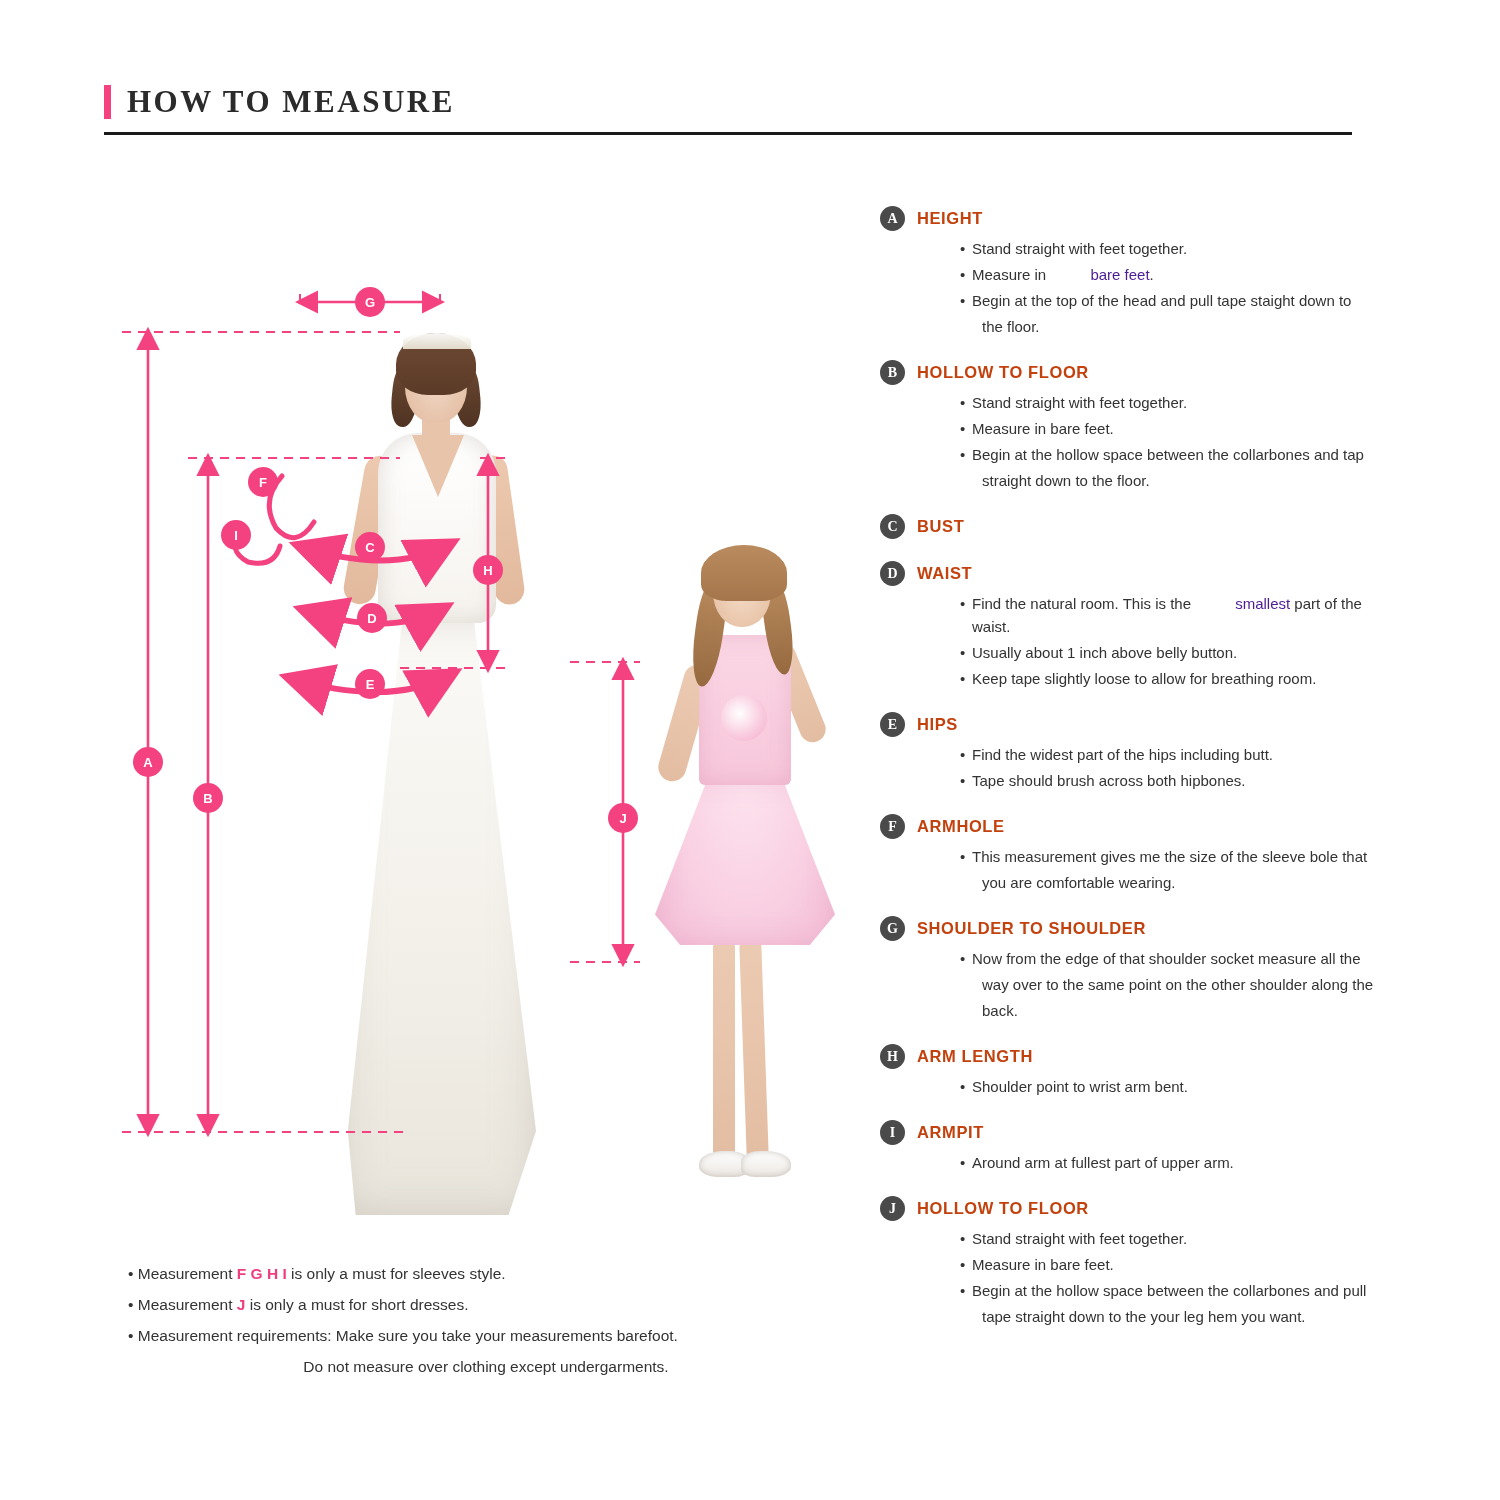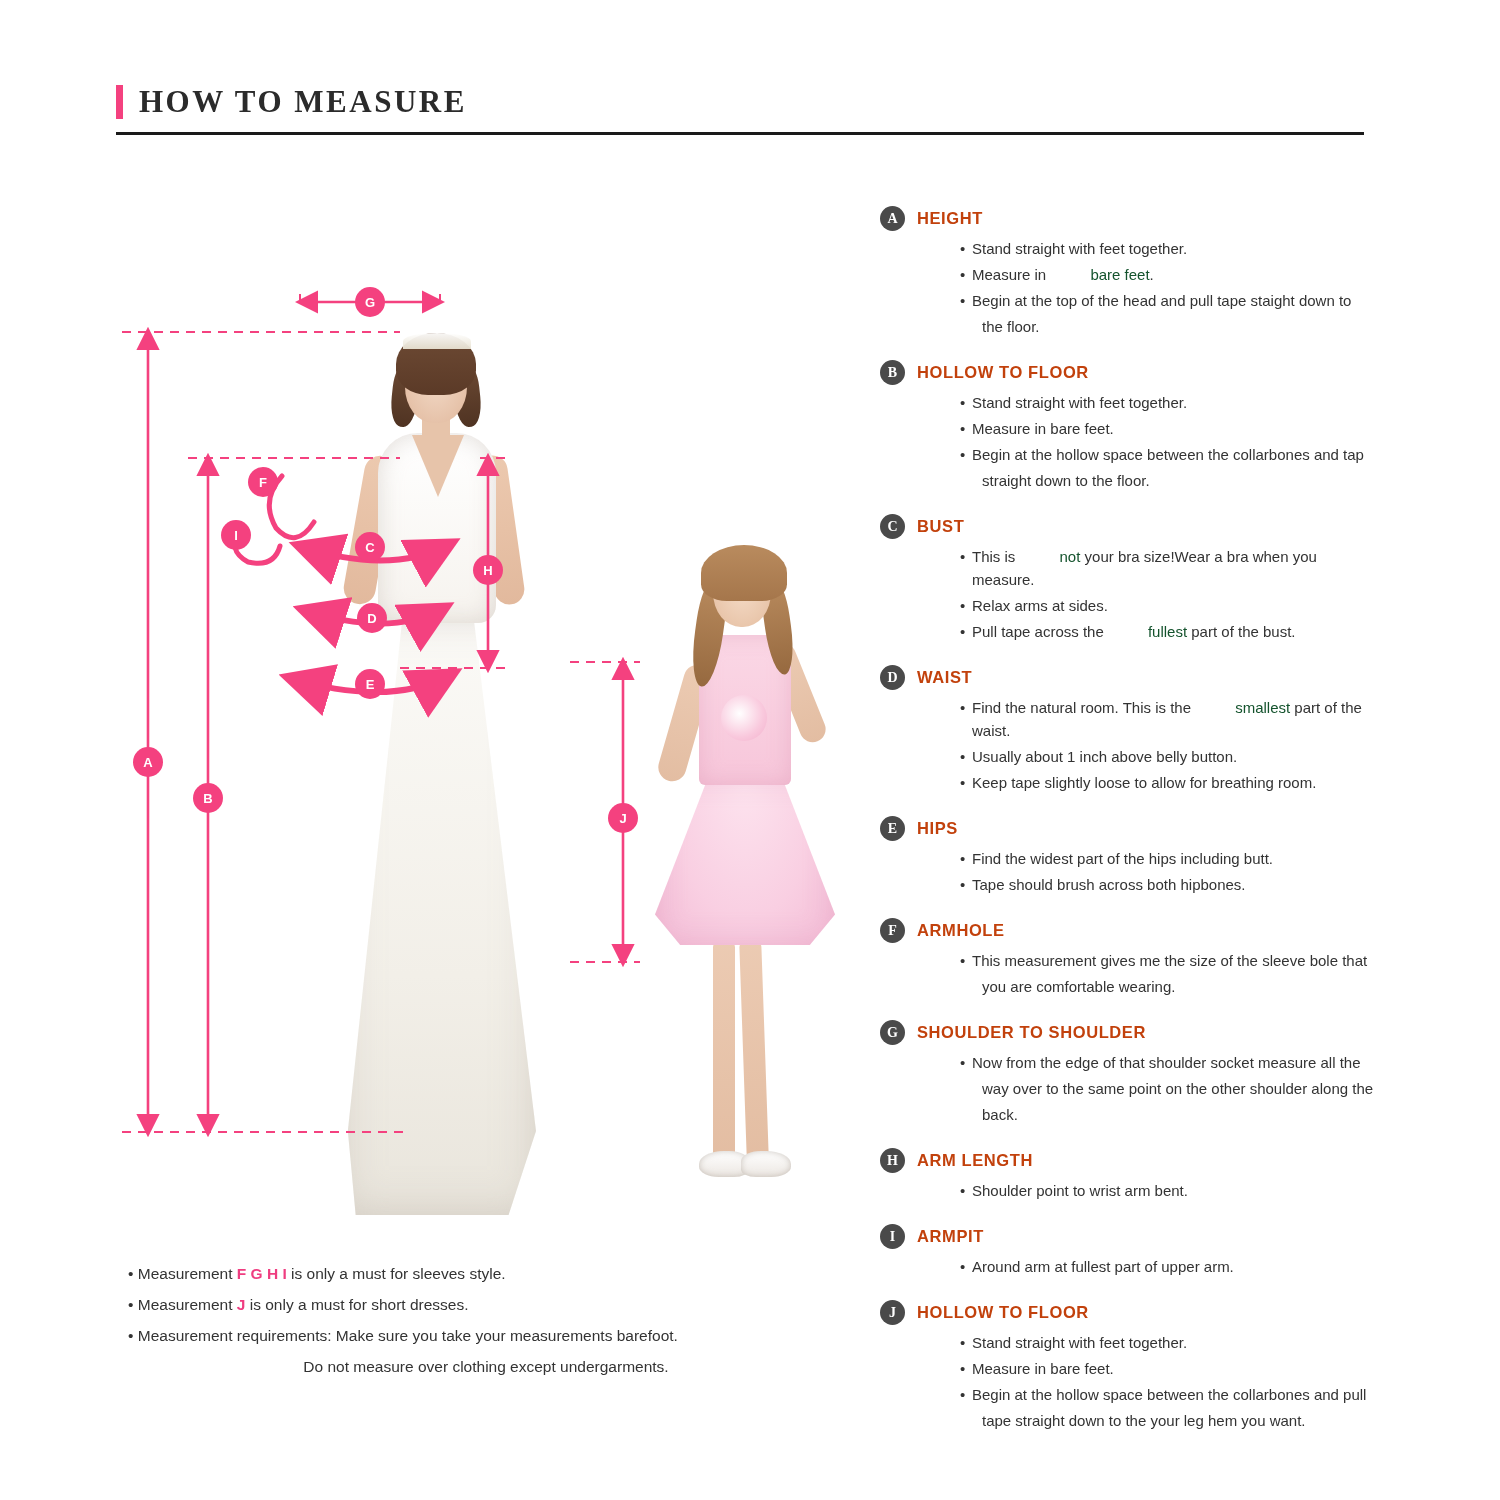--- a/index.html
+++ b/index.html
@@ -9,21 +9,21 @@
     background:#ffffff;
     font-family:"Liberation Sans", sans-serif;
     color:#3a3a3a;
     position:relative;
     overflow:hidden;
   }
 
   
   .header {
     position:absolute;
-    left:116px; top:84px; width:1248px;
+    left:104px; top:84px; width:1248px;
   }
   .header-row { display:flex; align-items:center; }
   .header-bar {
     width:7px; height:34px; background:#f4417f; margin-right:16px;
   }
   .header-title {
     font-family:"Liberation Serif", serif;
     font-size:31px;
     letter-spacing:2.5px;
     color:#2b2b2b;
@@ -205,21 +205,21 @@
   .notes {
     position:absolute;
     left:128px; top:1258px;
     width:700px;
     font-size:15.5px;
     line-height:31px;
     color:#333;
   }
   .notes .bullet { white-space:nowrap; }
   .notes .sub { padding-left:16px;text-align:center; }
-  .pink { color:#14532d;padding-left:40px; }
+  .pink { color:#4c1d95;padding-left:40px; }
   .pink-b { color:#ef3d80; font-weight:bold; }
 
   
   .right {
     position:absolute;
     left:880px; top:206px;
     width:500px;
   }
   .entry { position:relative; margin-bottom:22px; }
   .entry-head { display:flex; align-items:center; }
@@ -411,25 +411,20 @@
         <li><span>Measure in bare feet.</span></li>
         <li><span>Begin at the hollow space between  the collarbones and tap</span></li>
         <li class="cont"><span>straight down to the floor.</span></li>
       </ul>
     </div>
     <div class="entry">
       <div class="entry-head">
         <div class="circ">C</div>
         <div class="entry-title">BUST</div>
       </div>
-      <ul class="entry-list">
-        <li><span>This is </span><span class="pink">not</span><span> your bra size!Wear a bra when you measure.</span></li>
-        <li><span>Relax arms at sides.</span></li>
-        <li><span>Pull tape across the </span><span class="pink">fullest</span><span> part of the bust.</span></li>
-      </ul>
     </div>
     <div class="entry">
       <div class="entry-head">
         <div class="circ">D</div>
         <div class="entry-title">WAIST</div>
       </div>
       <ul class="entry-list">
         <li><span>Find the natural room. This is the </span><span class="pink">smallest</span><span> part of the waist.</span></li>
         <li><span>Usually about 1 inch above belly button.</span></li>
         <li><span>Keep tape slightly loose to allow for breathing room.</span></li>

